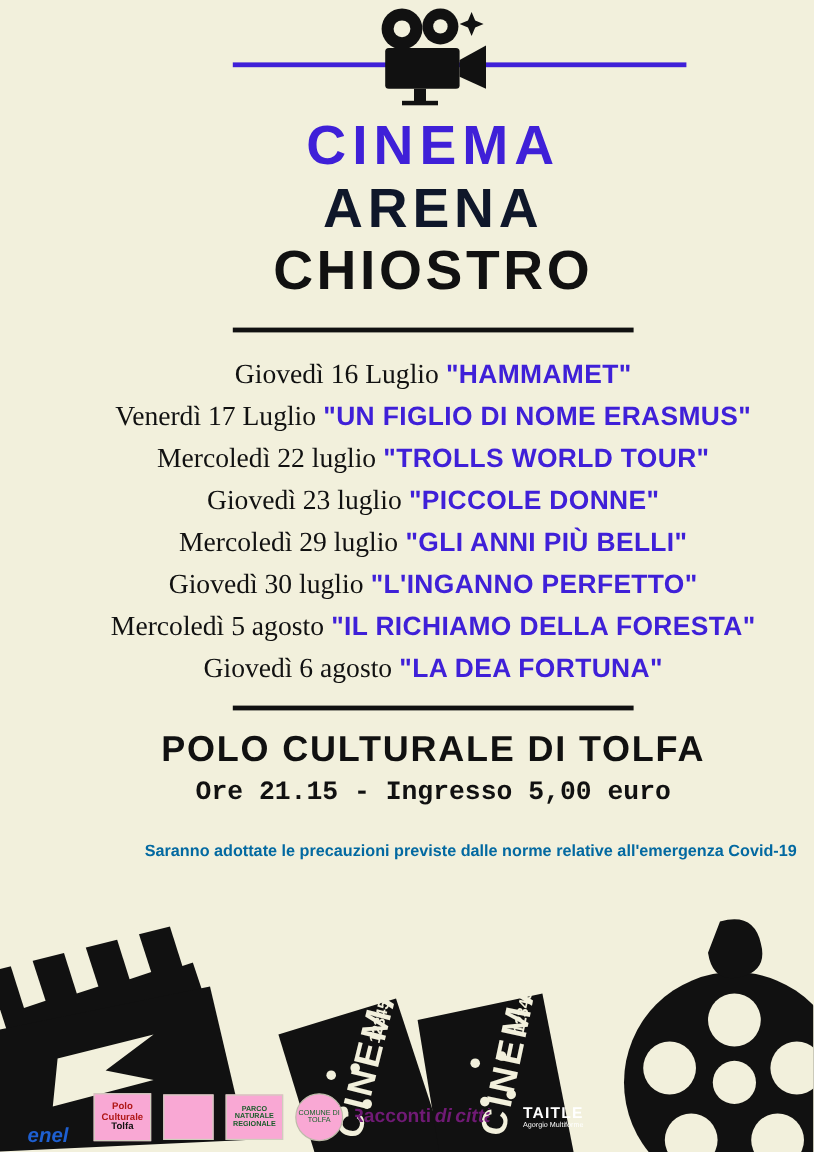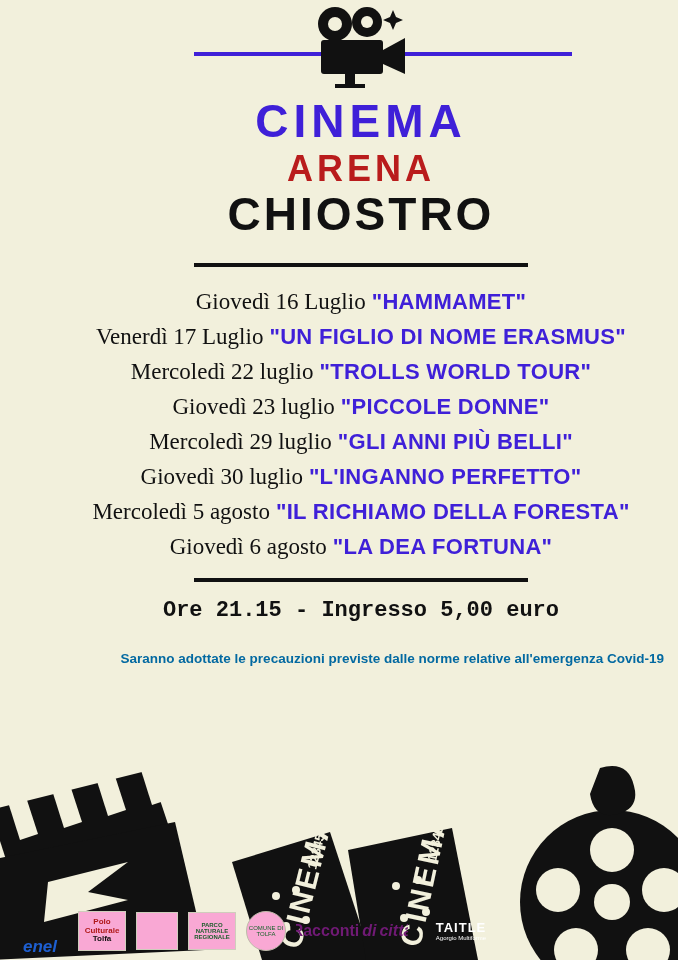--- a/index.html
+++ b/index.html
@@ -50,22 +50,22 @@
     font-weight: bold;
     letter-spacing: 2px;
     line-height: 1.04;
   }
   .title-cinema {
     font-size: 46px;
     color: #3f20d8;
     letter-spacing: 5px;
   }
   .title-arena {
-    font-size: 36px;
-    color: #b91c1c;
+    font-size: 46px;
+    color: #0f172a;
     letter-spacing: 4px;
     margin-top: 4px;
   }
   .title-chiostro {
     font-size: 46px;
     color: #111111;
     letter-spacing: 3px;
     margin-top: 4px;
   }
 
@@ -282,20 +282,21 @@
       <span class="sched-date">Mercoledì 5 agosto</span><span class="sched-film">"IL RICHIAMO DELLA FORESTA"</span>
     </div>
     <div class="sched-row">
       <span class="sched-date">Giovedì 6 agosto</span><span class="sched-film">"LA DEA FORTUNA"</span>
     </div>
   </div>
 
   <div class="rule-bottom"></div>
 
   <div class="venue">
+    <div class="venue-name">POLO CULTURALE DI TOLFA</div>
     <div class="venue-info">Ore 21.15 - Ingresso 5,00 euro</div>
   </div>
 
   <div class="notice">Saranno adottate le precauzioni previste dalle norme relative all'emergenza Covid-19</div>
 
   <div class="bottom-art">
     <svg viewBox="0 0 678 210" width="678" height="210" aria-hidden="true">
 
       <g>
         <polygon points="-10,60 150,20 170,80 10,122" fill="#111"></polygon>

